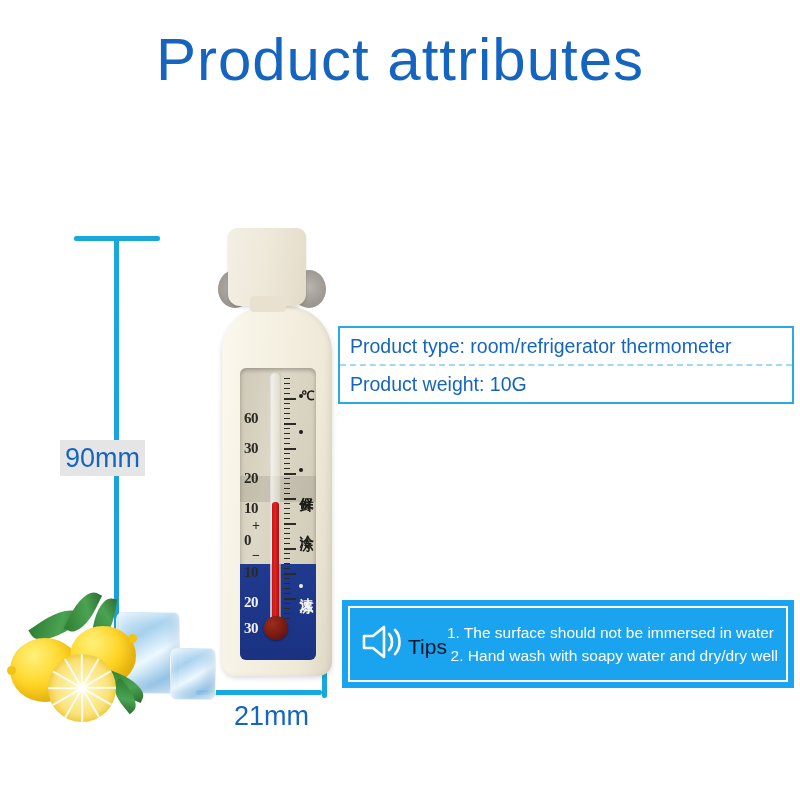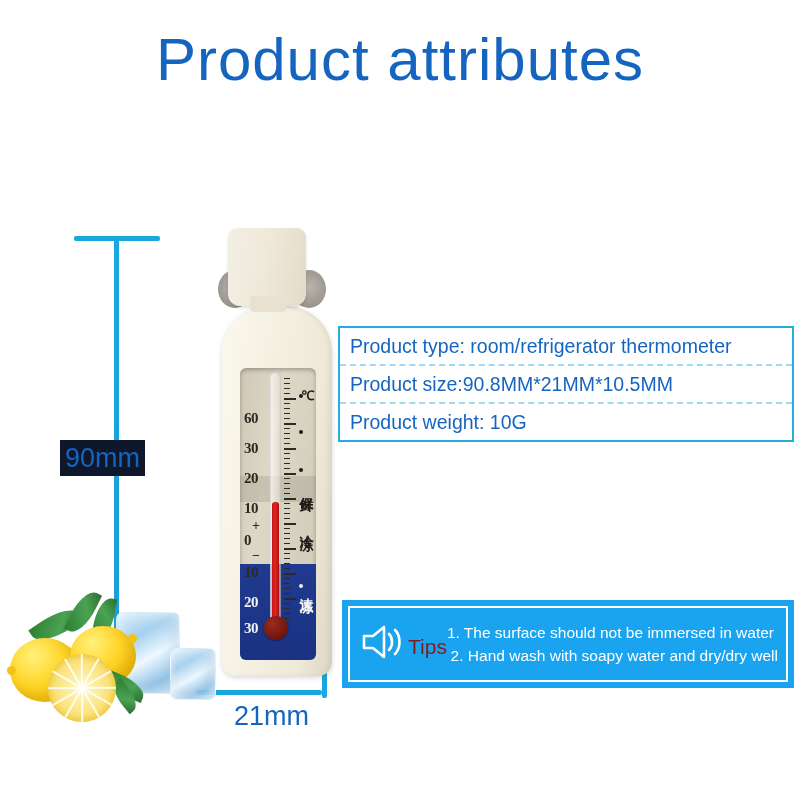--- a/index.html
+++ b/index.html
@@ -58,21 +58,21 @@
     background: linear-gradient(#19a8dd, #1c9ed6);
     border-radius: 2px;
   }
   #dim-height-label {
     position: absolute;
     left: 60px;
     top: 440px;
     font-size: 27px;
     line-height: 32px;
     color: #1565c0;
-    background: #0f172a;
+    background: #e5e5e5;
     padding: 2px 5px;
     white-space: nowrap;
   }
 
   
   #dim-width {
     position: absolute;
     left: 196px;
     top: 690px;
     width: 150px;
@@ -314,21 +314,21 @@
     width: 100%;
     height: 100%;
     border: 2px solid #ffffff;
     display: flex;
     align-items: center;
     padding: 0 6px 0 10px;
   }
   #speaker-icon { flex: 0 0 auto; margin-right: 2px; }
   #tips-label {
     flex: 0 0 auto;
-    color: #7f1d1d;
+    color: #0f172a;
     font-size: 21px;
     line-height: 22px;
     align-self: center;
     margin-top: 6px;
   }
   #tips-lines {
     flex: 1 1 auto;
     display: flex;
     flex-direction: column;
     justify-content: center;
@@ -493,21 +493,20 @@
 </div>
 
 <div id="dim-width">
   <div class="rule"></div>
   <div class="endcap"></div>
   <div id="dim-width-label">21mm</div>
 </div>
 
 <div id="spec-box">
   <div class="spec-row">Product type: room/refrigerator thermometer</div>
-  <div class="spec-row">Product size:90.8MM*21MM*10.5MM</div>
   <div class="spec-row">Product weight: 10G</div>
 </div>
 
 <div id="tips-box">
   <div id="tips-inner">
     <span id="speaker-icon">
       <svg width="46" height="40" viewBox="0 0 46 40" fill="none" aria-hidden="true">
         <path d="M4 14 H13 L24 5 V35 L13 26 H4 Z" stroke="#ffffff" stroke-width="2.6" stroke-linejoin="round" fill="none"></path>
         <path d="M29 12 C33 16, 33 24, 29 28" stroke="#ffffff" stroke-width="2.6" stroke-linecap="round" fill="none"></path>
         <path d="M35 8 C41 14, 41 26, 35 32" stroke="#ffffff" stroke-width="2.6" stroke-linecap="round" fill="none"></path>

